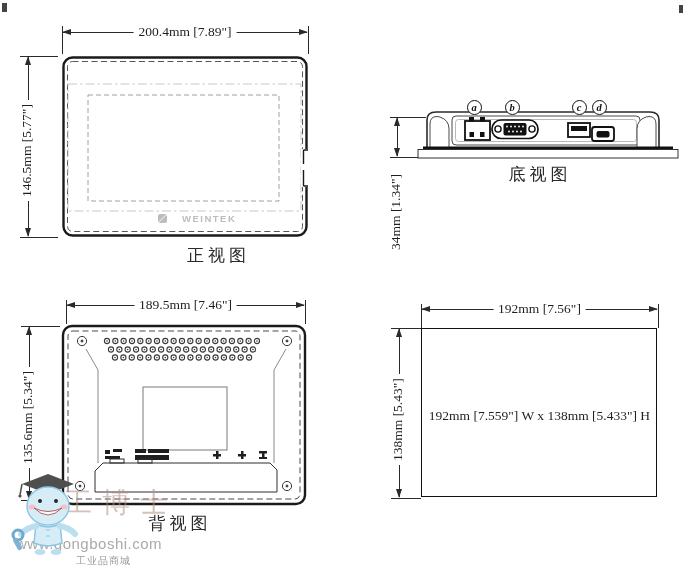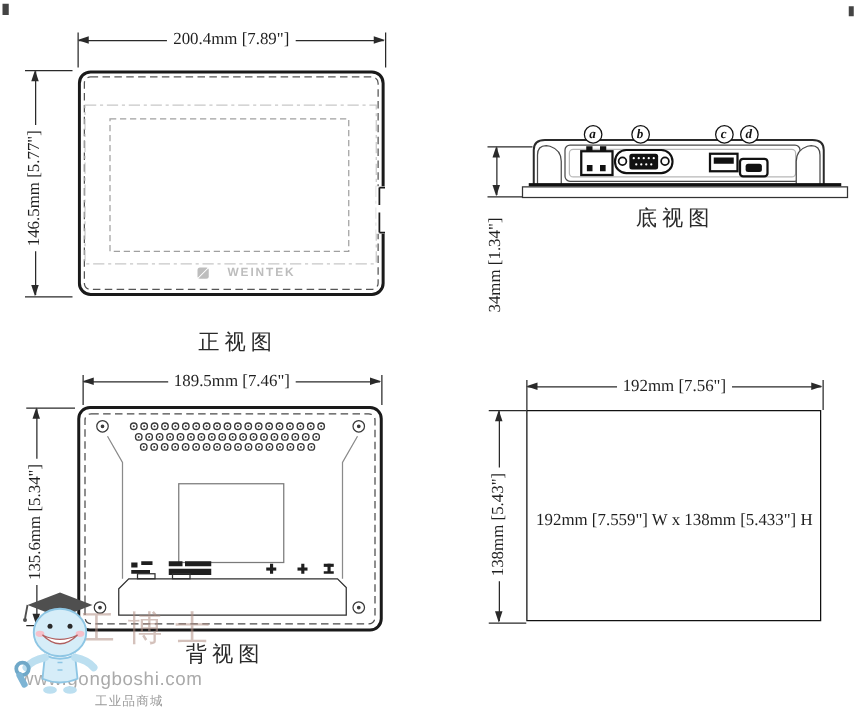--- a/index.html
+++ b/index.html
@@ -74,21 +74,21 @@
     <rect x="5.5" y="5.5" width="235" height="170" rx="5" fill="none" stroke="#555" stroke-width="1" stroke-dasharray="6 3.5"></rect>
     <rect x="6" y="28" width="233" height="127" fill="none" stroke="#c8c8c8" stroke-width="1" stroke-dasharray="9 3 2.5 3"></rect>
     <rect x="26" y="39" width="191" height="106" fill="none" stroke="#a0a0a0" stroke-width="1" stroke-dasharray="5 3"></rect>
     <rect x="239" y="93" width="7" height="38" fill="#fff"></rect>
     <path d="M 241.5 94 V 108 M 241.5 114 V 130 M 241.5 94 H 246 M 241.5 130 H 246" stroke="#1a1a1a" stroke-width="1.4" fill="none"></path>
   </svg>
   <div class="logo">
     <span class="logo-mark"></span>
     <span class="logo-text">WEINTEK</span>
   </div>
-  <div class="view-title" style="left:130px;top:262px;width:120px;">正视图</div>
+  <div class="view-title" style="left:130px;top:244px;width:120px;text-align:right;">正视图</div>
 
   <div class="vdim" style="left:391px;top:117px;width:12px;height:40px;">
     <i class="arr u"></i>
     <i class="arr d"></i>
     <div class="dline"></div>
   </div>
   <span class="rlabel" style="left:389px;top:254px;">34mm [1.34"]</span>
   <i class="tick" style="left:390px;top:116.5px;width:36px;height:1px;"></i>
   <i class="tick" style="left:390px;top:156.5px;width:31px;height:1px;"></i>
 

